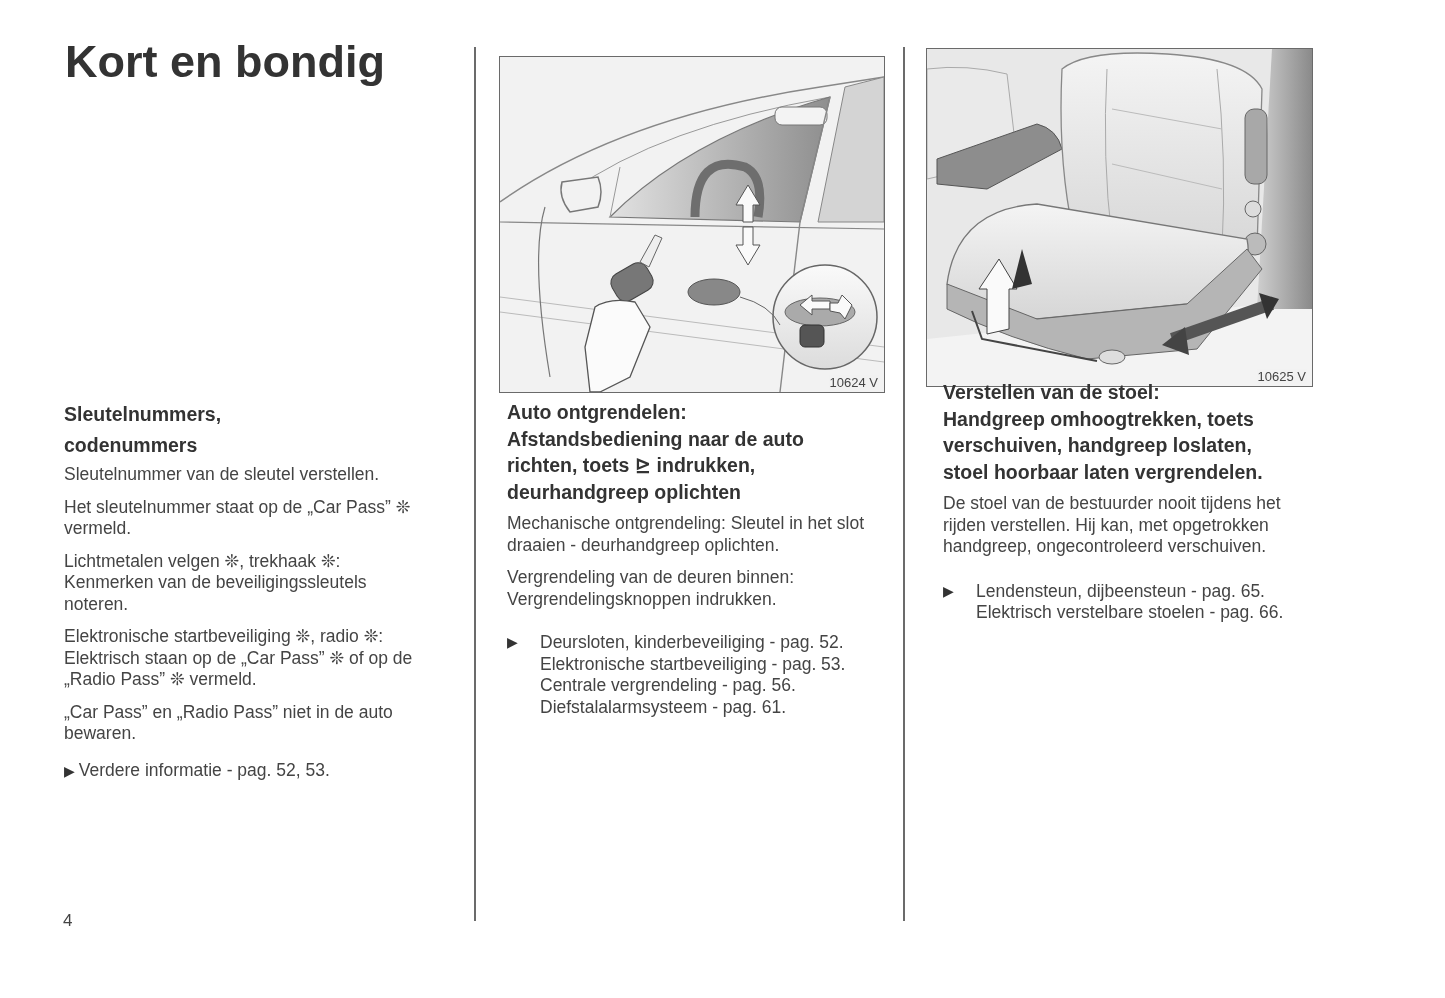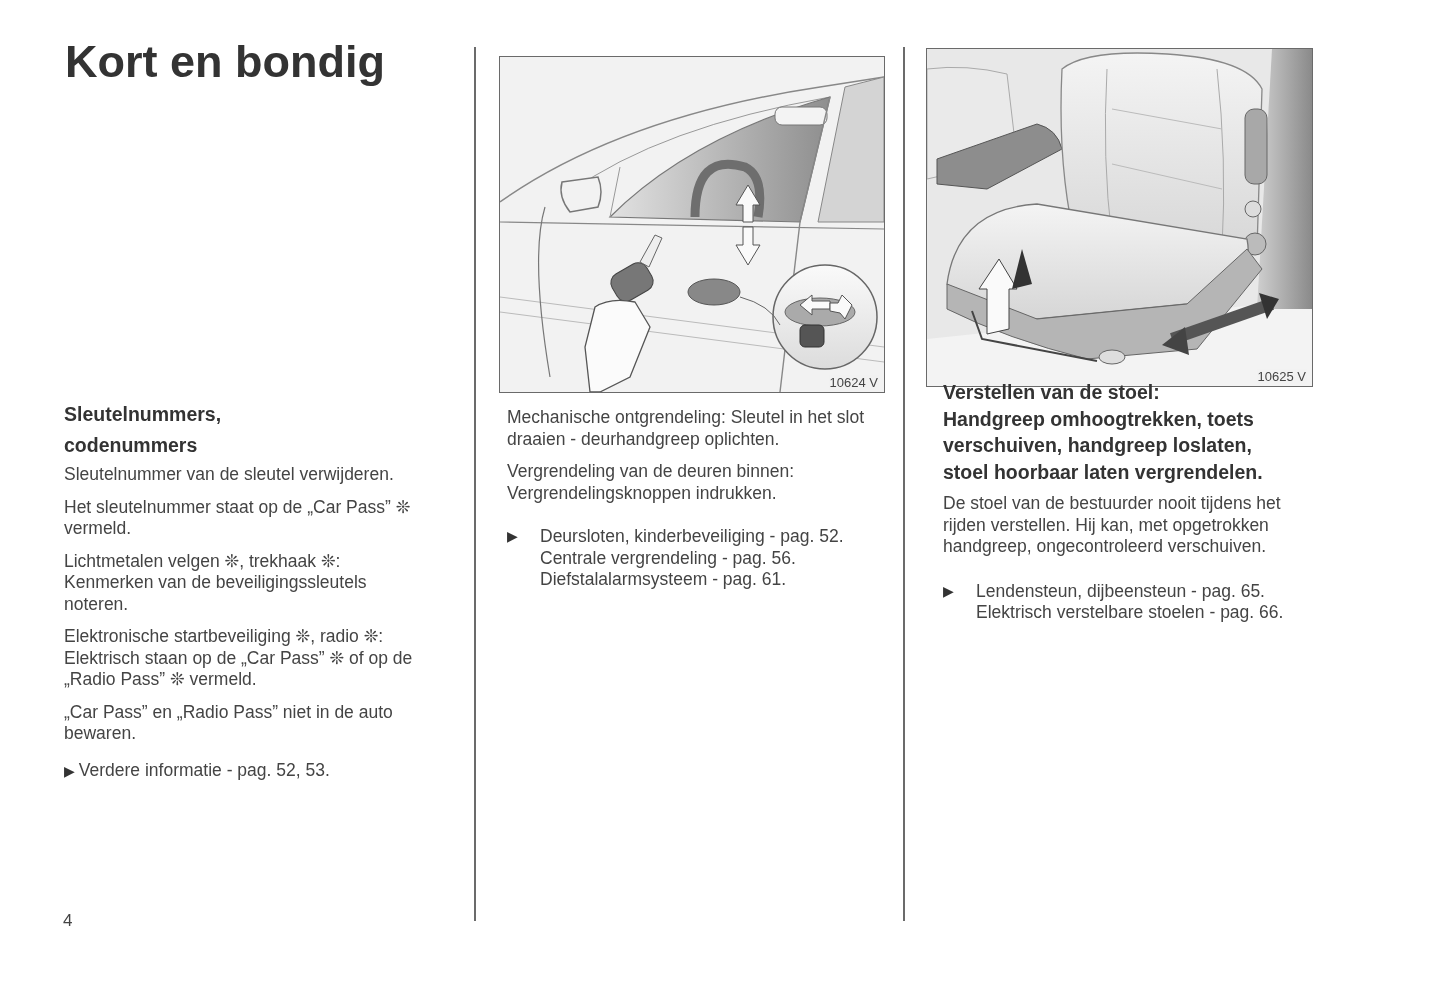--- a/index.html
+++ b/index.html
@@ -29,21 +29,21 @@
 
 <div class="divider" style="left:474px;"></div>
 <div class="divider" style="left:903px;"></div>
 
 <div class="col" style="left:64px; top:399px; width:380px;">
   <p class="heading" style="line-height:31px;">
     <span>Sleutelnummers,</span><br>
     <span>codenummers</span>
   </p>
   <div style="height:3px"></div>
-  <p class="p">Sleutelnummer van de sleutel verwijderen.</p>
+  <p class="p">Sleutelnummer van de sleutel verstellen.</p>
   <p class="p" style="width:372px">Het sleutelnummer staat op de „Car Pass” ❊ vermeld.</p>
   <p class="p" style="width:360px">Lichtmetalen velgen ❊, trekhaak ❊: Kenmerken van de beveiligingssleutels noteren.</p>
   <p class="p" style="width:372px">Elektronische startbeveiliging ❊, radio ❊: Elektrisch staan op de „Car Pass” ❊ of op de „Radio Pass” ❊ vermeld.</p>
   <p class="p" style="width:380px">„Car Pass” en „Radio Pass” niet in de auto bewaren.</p>
   <div class="inline-bullet">
     <span class="tri">▶</span><span>Verdere informatie - pag. 52, 53.</span>
   </div>
 </div>
 
 <div class="figure" style="left:499px; top:48px; width:384px; height:335px;margin-top:8px;">
@@ -93,28 +93,35 @@
     <ellipse cx="320" cy="255" rx="35" ry="14" fill="#aaa" stroke="#666"></ellipse>
     <path d="M300 248 L312 238 L312 244 L330 244 L330 252 L312 252 L312 258 Z" fill="#fafafa" stroke="#555"></path>
     <path d="M352 248 L342 238 L338 246 L330 246 L330 254 L340 256 L345 262 Z" fill="#fafafa" stroke="#555"></path>
     <rect x="300" y="268" width="24" height="22" rx="5" fill="#555" stroke="#333"></rect>
     <path d="M240 240 Q270 248 280 268" fill="none" stroke="#666" stroke-width="1"></path>
   </svg>
   <span class="fig-id">10624 V</span>
 </div>
 
 <div class="col" style="left:507px; top:399px; width:380px;">
+  <p class="heading">
+    <span>Auto ontgrendelen:</span><br>
+    <span>Afstandsbediening naar de auto</span><br>
+    <span>richten, toets ⊵ indrukken,</span><br>
+    <span>deurhandgreep oplichten</span>
+  </p>
   <div style="height:8px"></div>
   <p class="p" style="width:375px">Mechanische ontgrendeling: Sleutel in het slot draaien - deurhandgreep oplichten.</p>
   <p class="p" style="width:375px">Vergrendeling van de deuren binnen: Vergrendelingsknoppen indrukken.</p>
   <div style="height:11px"></div>
   <div class="bullet-row">
     <span class="tri">▶</span>
     <div class="refs" style="width:345px">
       <span class="ref">Deursloten, kinderbeveiliging - pag. 52.</span>
+      <span class="ref">Elektronische startbeveiliging - pag. 53.</span>
       <span class="ref">Centrale vergrendeling - pag. 56.</span>
       <span class="ref">Diefstalalarmsysteem - pag. 61.</span>
     </div>
   </div>
 </div>
 
 <div class="figure" style="left:926px; top:48px; width:385px; height:337px;">
   <svg viewBox="0 0 385 337">
     <defs>
       <linearGradient id="s1" x1="0" y1="0" x2="1" y2="0">

